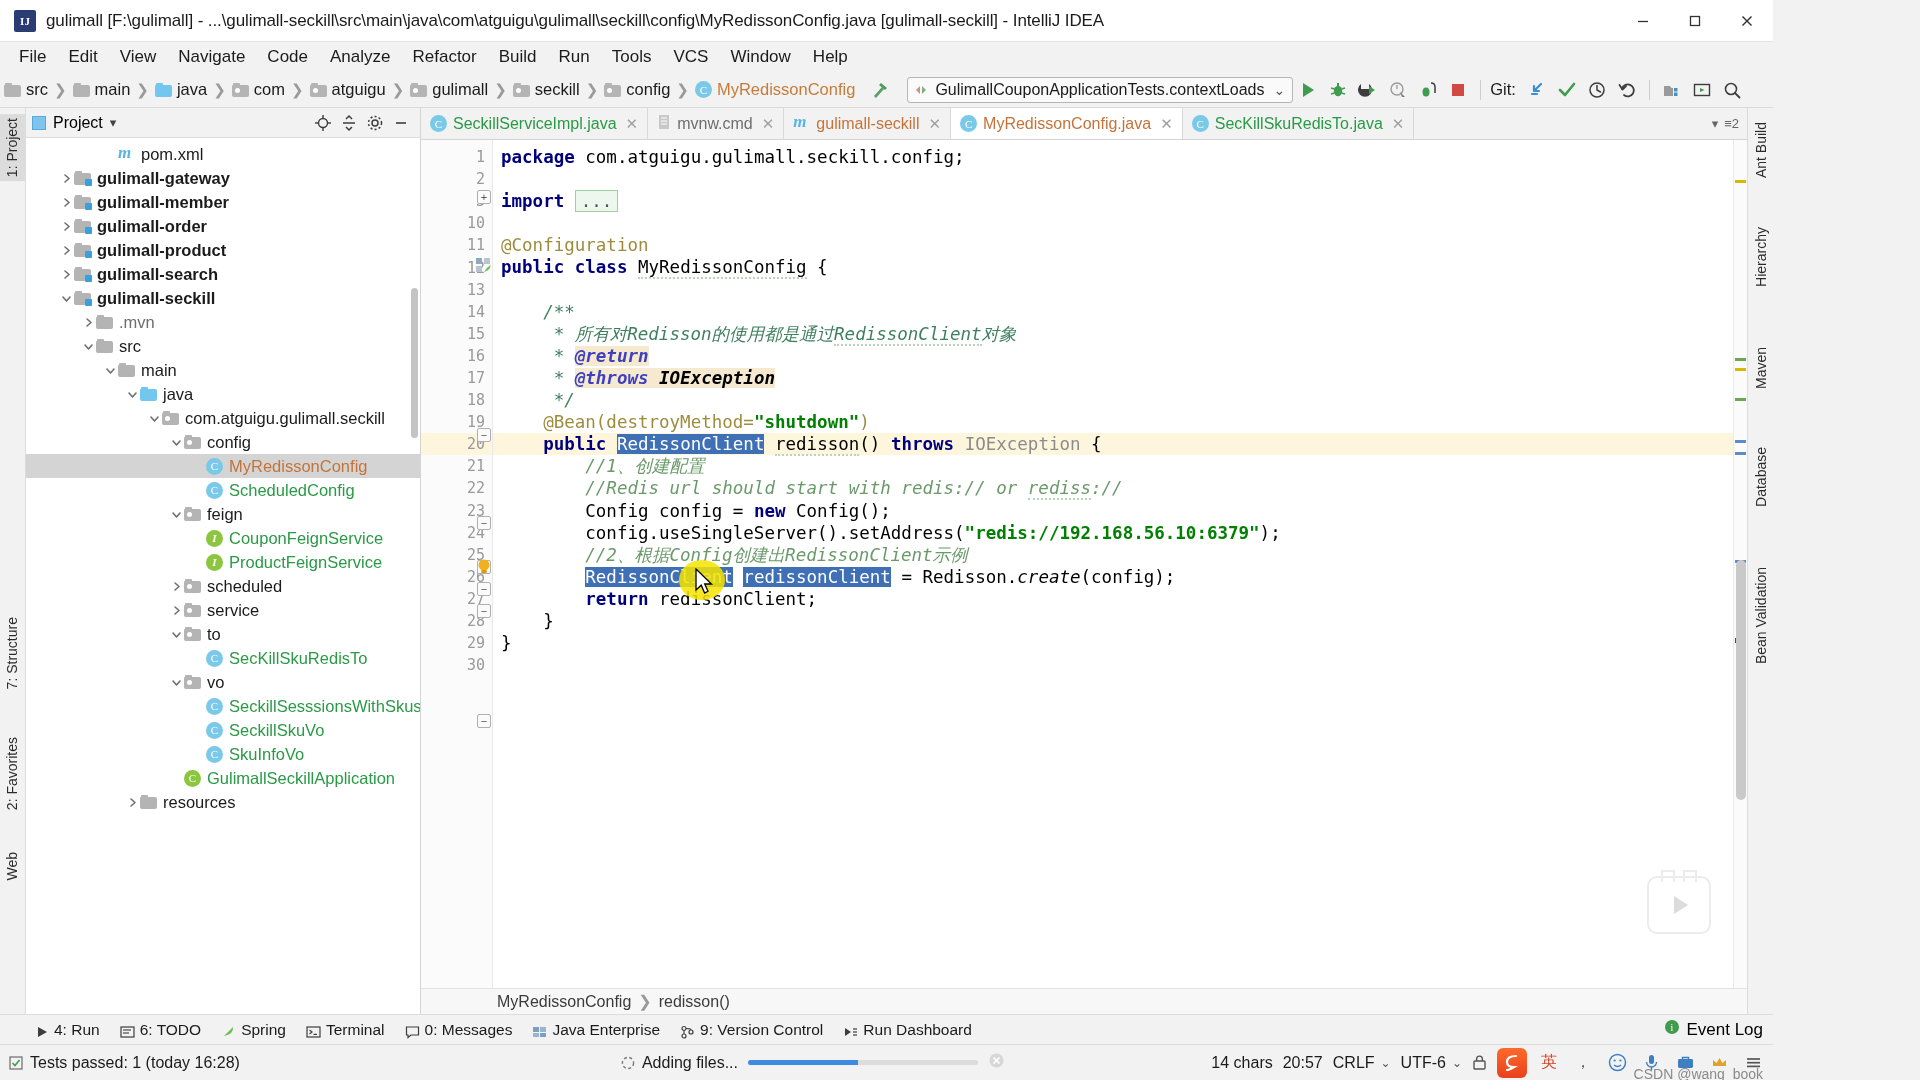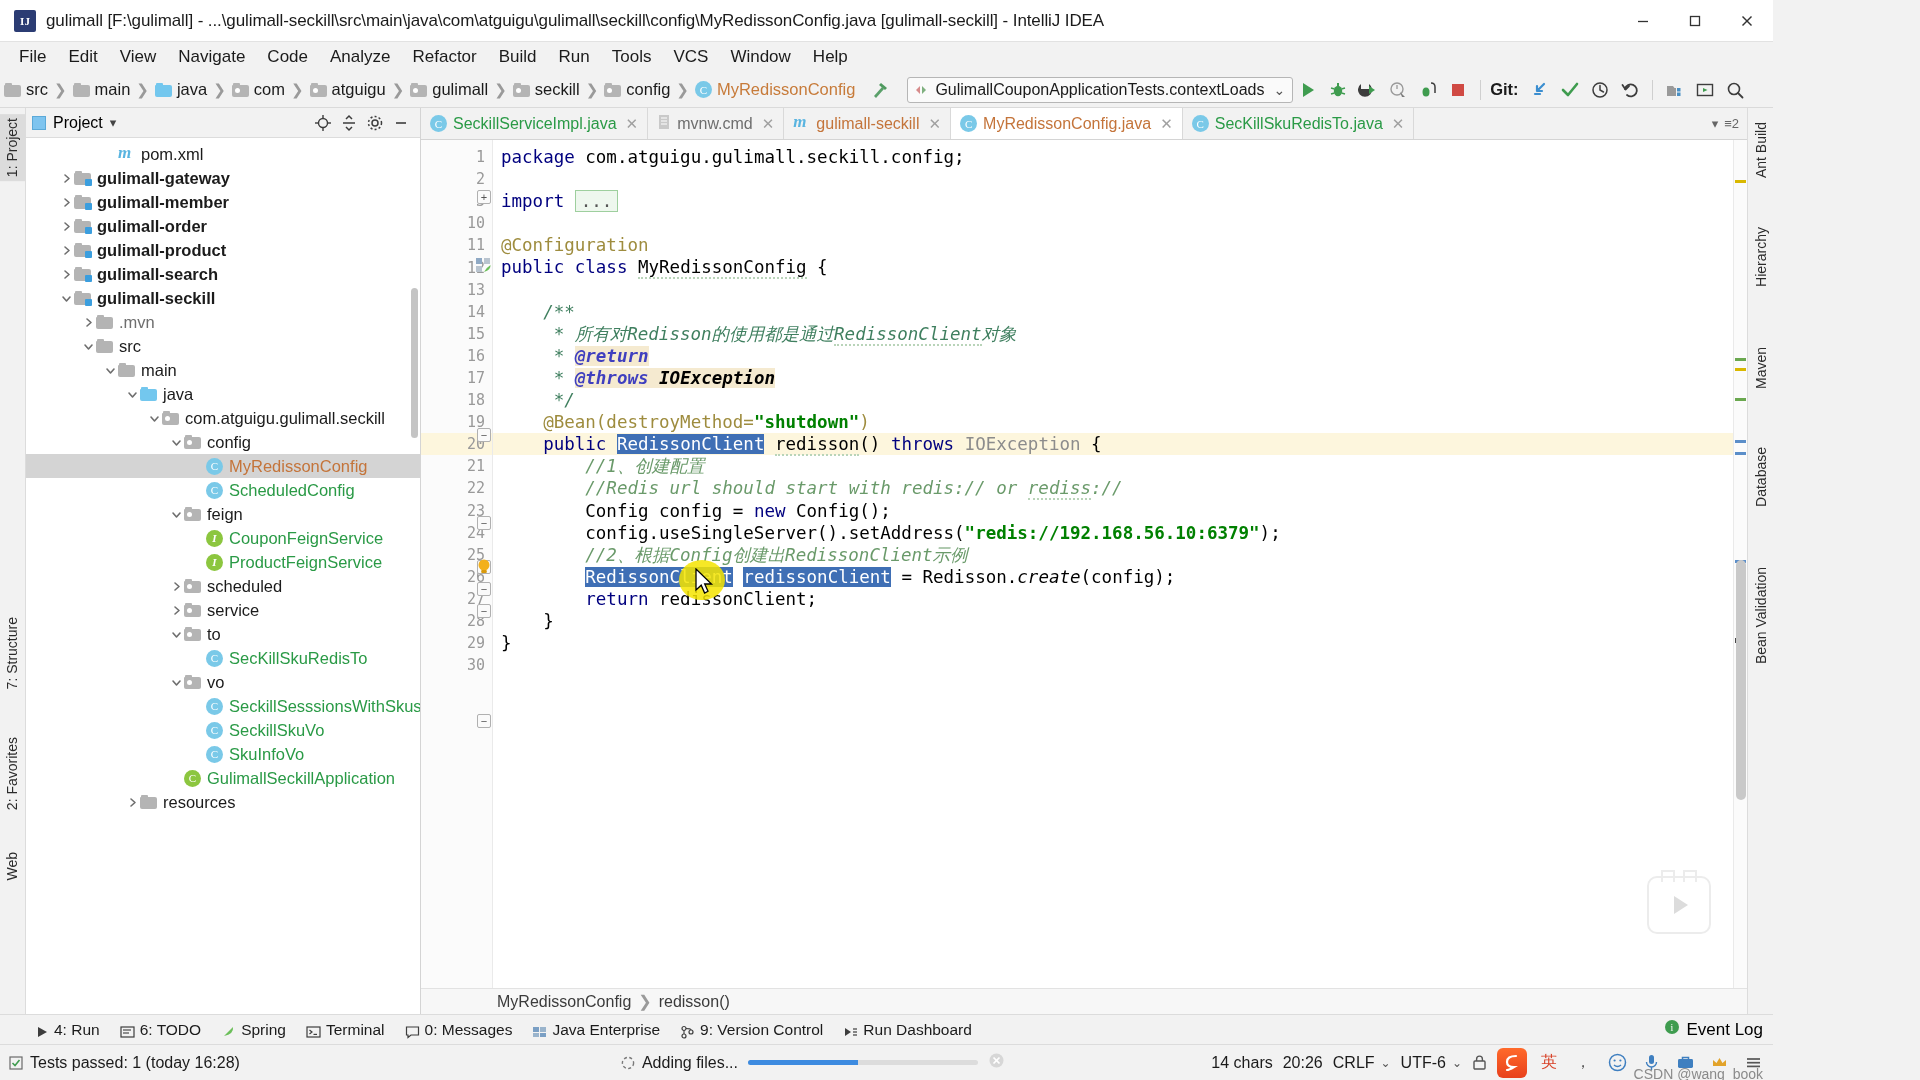--- a/index.html
+++ b/index.html
@@ -68,21 +68,21 @@
   .mvn-ico { width:17px;height:17px;color:#59b4e0;font-size:17px;font-style:italic;font-weight:bold;line-height:14px;font-family:"Liberation Serif",serif;}
   .crumb .cls-lbl { color:#c77b3a; }
 
   .run-config {
     display:flex; align-items:center; height:26px; border:1px solid #b6b6b6;
     background:#fafafa; border-radius:3px; padding:0 7px 0 5px; margin-left:12px;
   }
   .run-config .rc-txt { font-size:16px; margin:0 9px 0 6px; color:#1b1b1b; white-space:nowrap;}
   .tb-icon { width:30px;height:30px; display:flex;align-items:center;justify-content:center; }
   .tb-sep { width:1px;height:20px;background:#cfcfcf;margin:0 7px; }
-  .git-label { font-size:16.5px;font-weight:bold;color:#1b1b1b;margin:0 6px 0 2px; }
+  .git-label { font-size:16.5px;font-weight:normal;color:#1b1b1b;margin:0 6px 0 2px; }
 
   
   .main { flex:1; display:flex; min-height:0; background:#f2f2f2; }
 
   
   .leftstrip { width:26px; background:#f2f2f2; border-right:1px solid #dcdcdc; position:relative; flex:0 0 26px;}
   .vtab {
     position:absolute; left:-1px; writing-mode:vertical-rl; transform:rotate(180deg);
     font-size:14px; color:#2b2b2b; white-space:nowrap; padding:4px 5px;
     display:flex; align-items:center; gap:5px;
@@ -139,21 +139,21 @@
            font-family:"DejaVu Sans Mono", monospace; font-size:15px; color:#999; }
   .gline.cur { background:#fdf6dd; }
 
   .code {
     flex:1; padding-top:6px; position:relative; overflow:hidden;
     font-family:"DejaVu Sans Mono", monospace; font-size:17.5px; line-height:22.1px;
     white-space:pre; color:#000; background:#fff;
   }
   .cl { height:22.1px; padding-left:8px; white-space:pre; }
   .cl.cur { background:#fdf6dd; }
-  .kw { color:#00007f; font-weight:normal; }
+  .kw { color:#00007f; font-weight:bold; }
   .str { color:#008000; font-weight:bold; }
   .cmt2 { color:#6a9a6a; font-style:italic; }
   .ann { color:#9e8c3e; }
   .jd { color:#3f7f5f; font-style:italic;}
   .jdtag { color:#3f3fbf; font-weight:bold; font-style:italic; background:#f5ead0;}
   .jdhl { background:#f5ead0; }
   .sel-tok { background:#3f6fb5; color:#fff; }
   .ioex { color:#8c8c8c; }
   .wavy { border-bottom:2px dotted #b9d4b9; }
   .fold {
@@ -1038,21 +1038,21 @@
           <line x1="11.5" y1="5.5" x2="5.5" y2="11.5" stroke="#fff" stroke-width="1.7"></line>
         </svg>
     </span>
 
     <div class="sb-spacer"></div>
 
     <span class="sb-item">
       <span>14 chars</span>
     </span>
     <span class="sb-item">
-      <span>20:26</span>
+      <span>20:57</span>
     </span>
     <span class="sb-item">
       <span>CRLF</span>
       <span style="font-size:12px;color:#555;">⌄</span>
     </span>
     <span class="sb-item">
       <span>UTF-6</span>
       <span style="font-size:12px;color:#555;">⌄</span>
     </span>
     <span class="sb-item">

